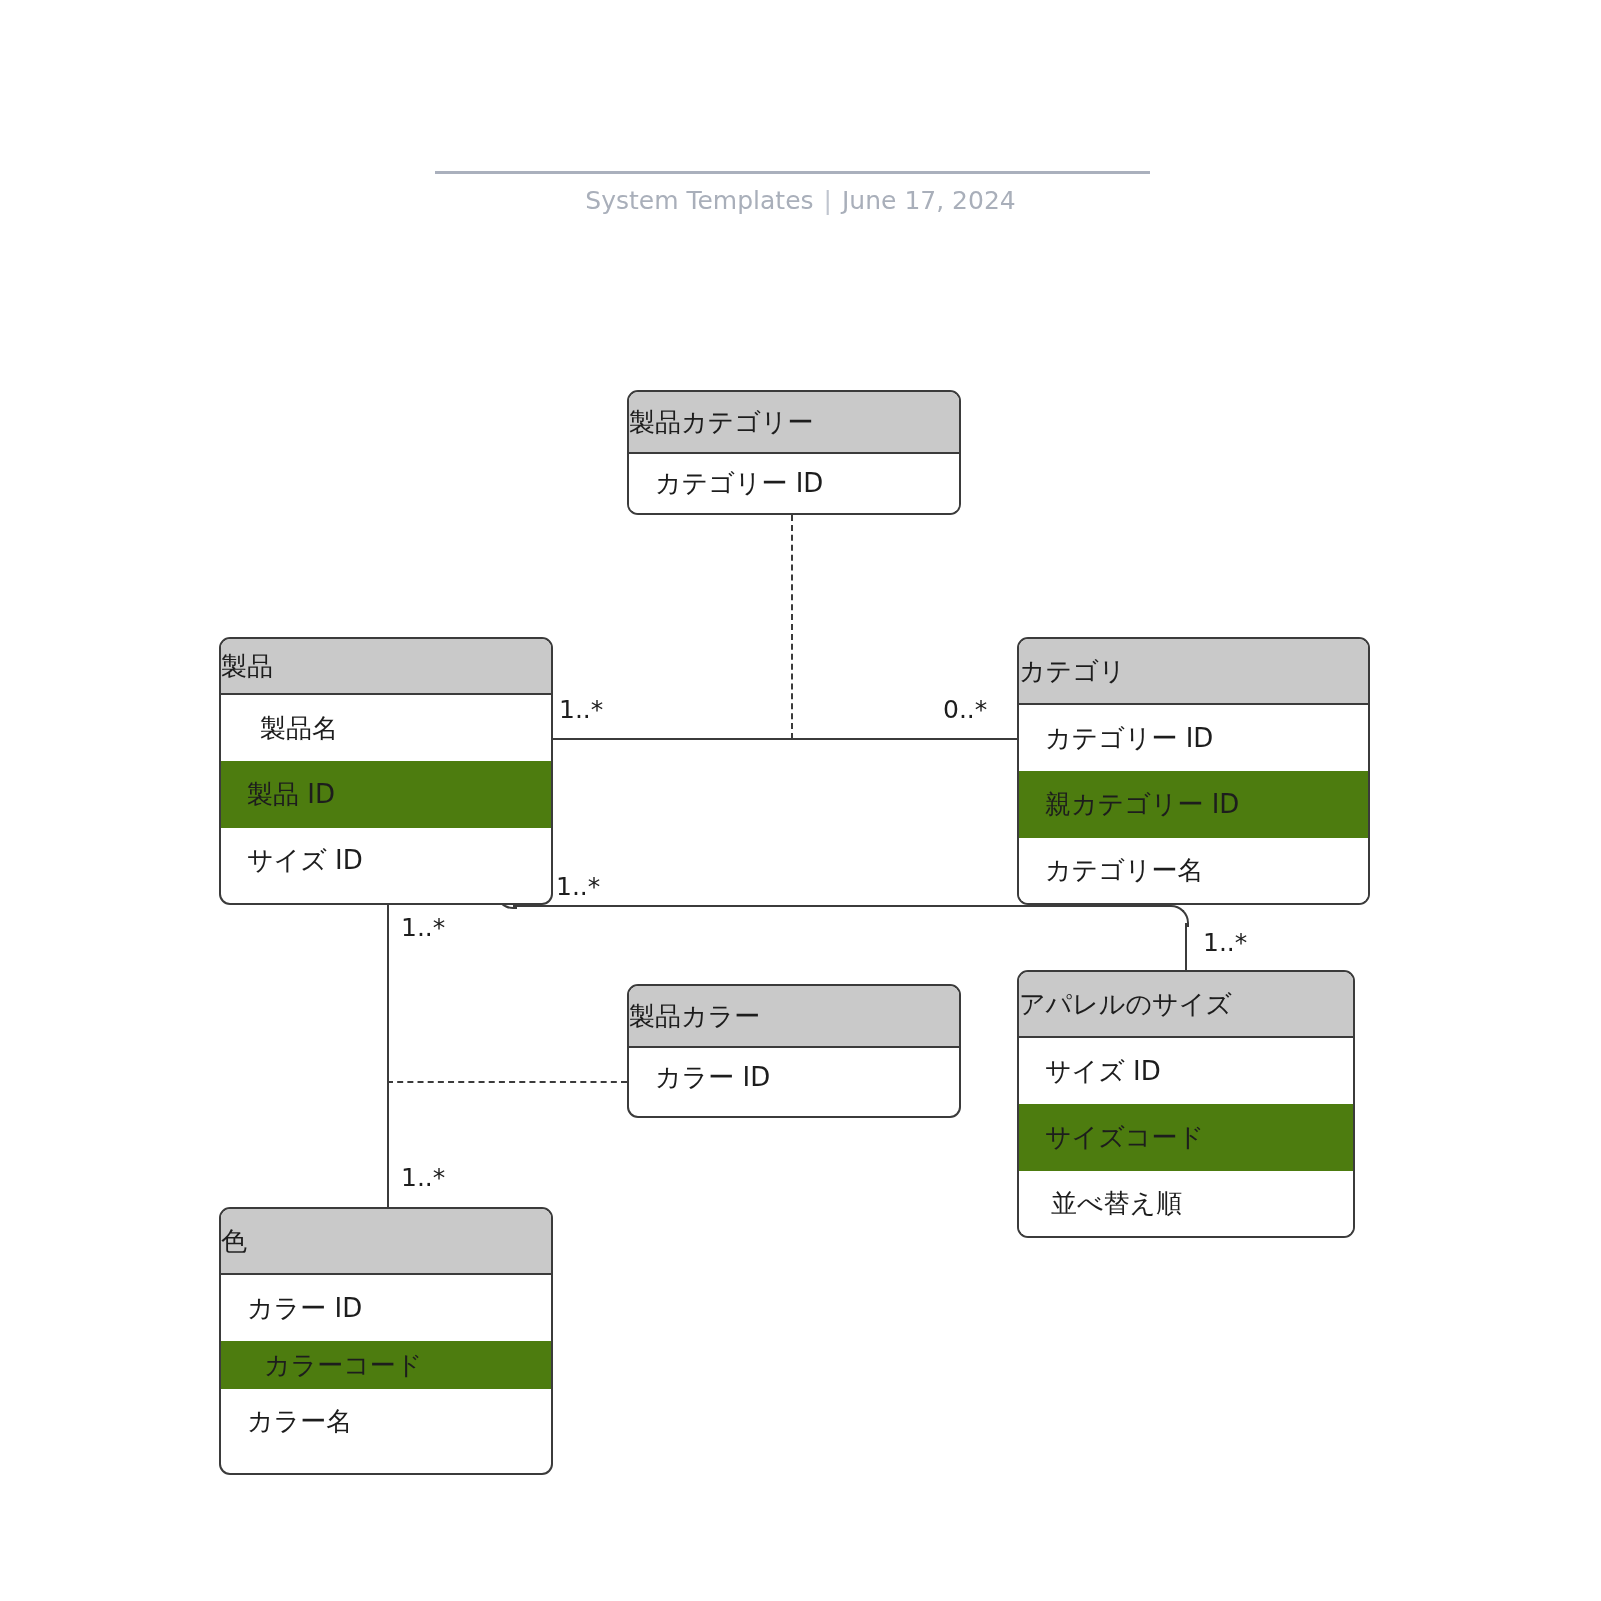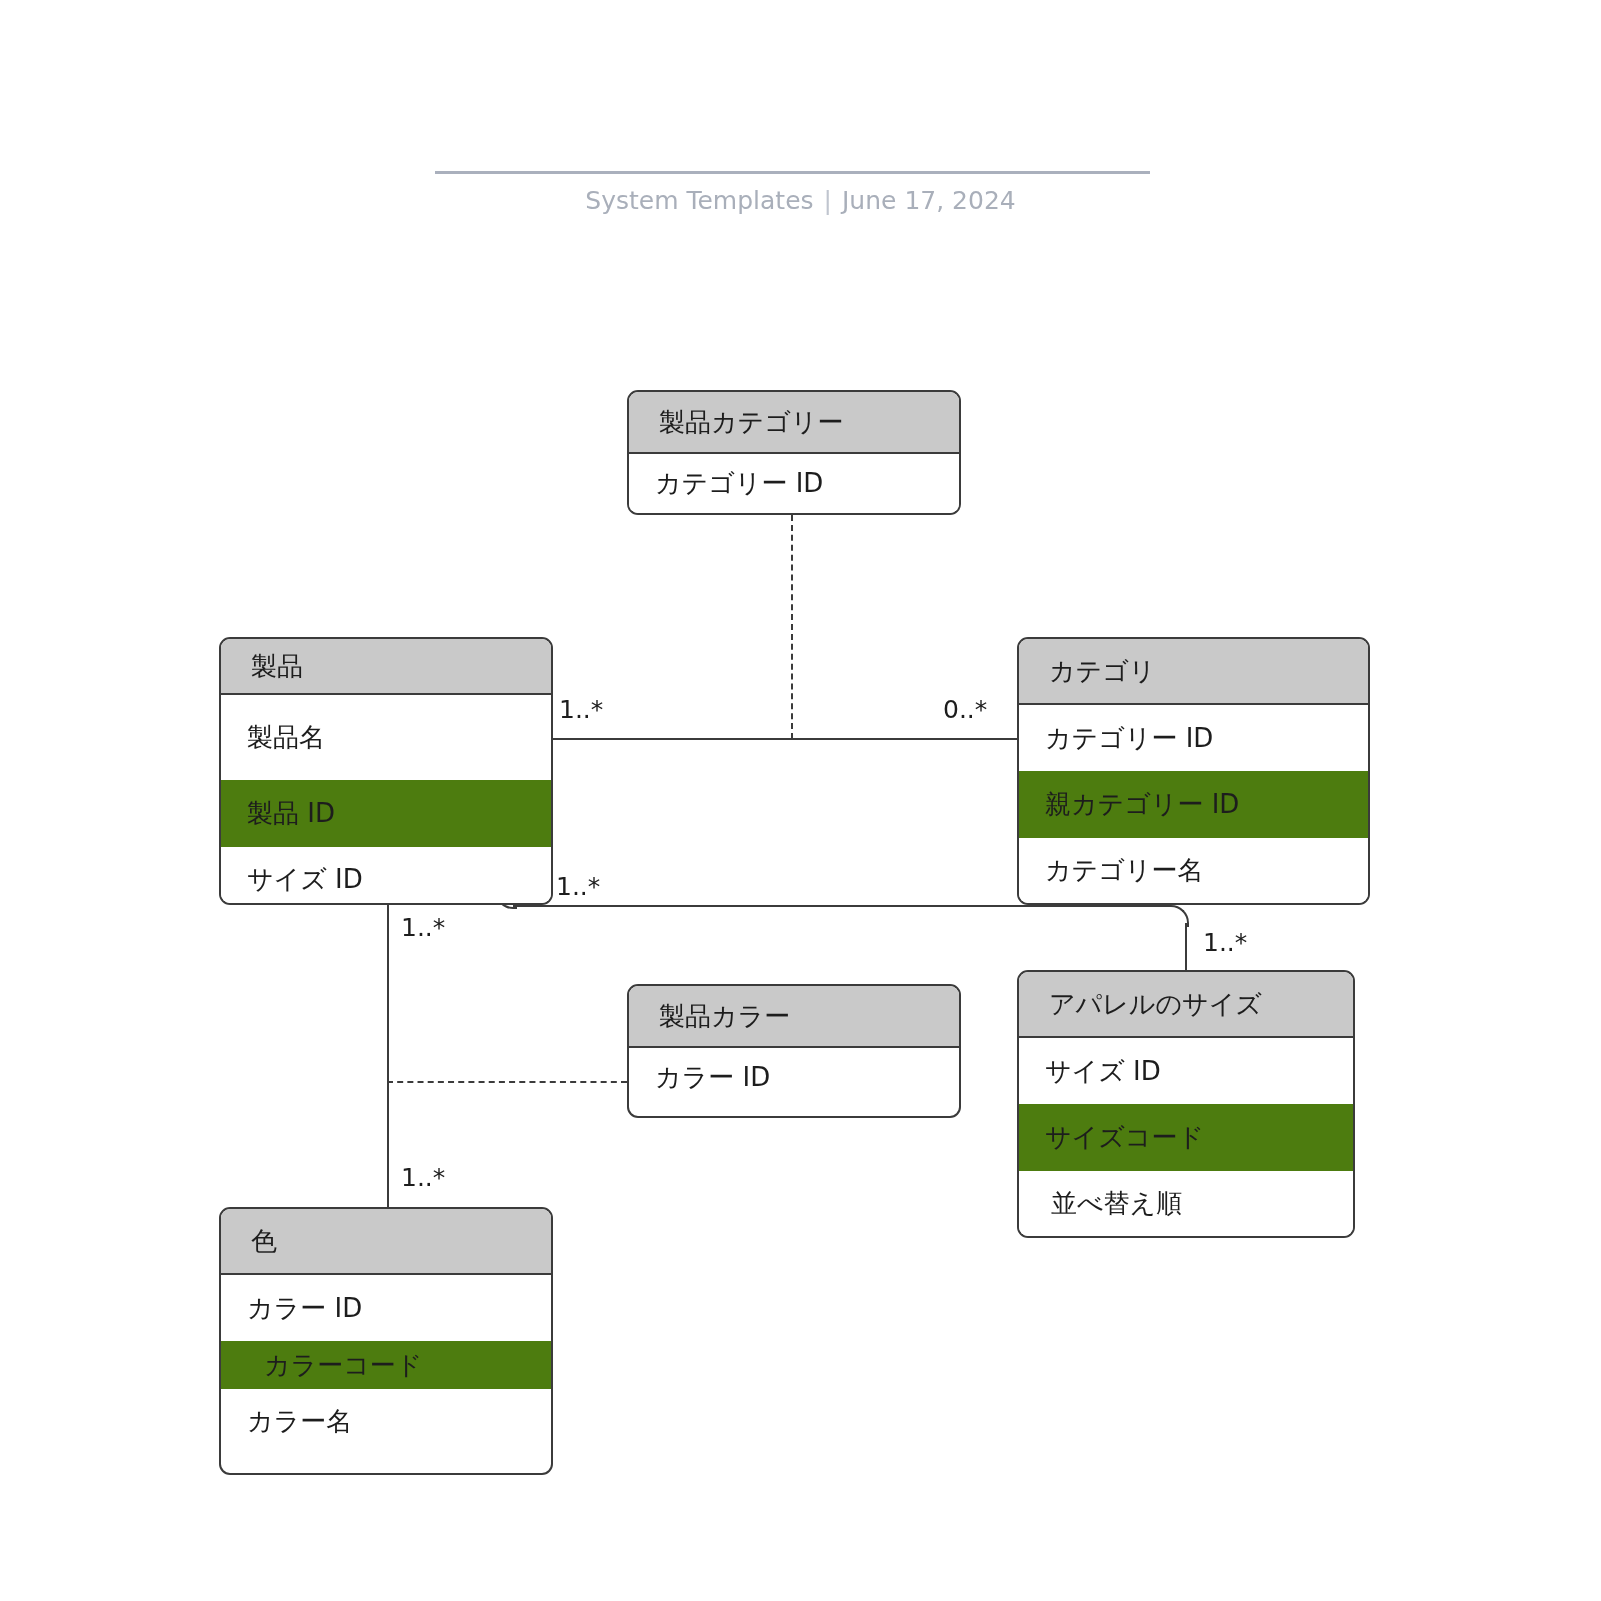--- a/index.html
+++ b/index.html
@@ -43,21 +43,20 @@
     background:#ffffff;
     overflow:hidden;
   }
   .entity .hdr{
     background:#c9c9c9;
     border-bottom:2px solid #3b3b3b;
     box-sizing:border-box;
     font-size:26px;
     color:#1d1d1d;
     display:flex;align-items:center;
-    padding-left:30px;
     white-space:nowrap;
   }
   .entity .row{
     box-sizing:border-box;
     font-size:26px;
     color:#1d1d1d;
     display:flex;align-items:center;
     padding-left:26px;
     white-space:nowrap;
     background:#ffffff;
@@ -119,21 +118,21 @@
 
   <div class="dash-h" style="left:387px;top:1081px;width:240px;"></div>
 
   <div class="entity" style="left:627px;top:390px;width:334px;height:125px;">
     <div class="hdr" style="height:62px;">製品カテゴリー</div>
     <div class="row" style="height:59px;">カテゴリー ID</div>
   </div>
 
   <div class="entity" style="left:219px;top:637px;width:334px;height:268px;">
     <div class="hdr" style="height:56px;">製品</div>
-    <div class="row" style="height:85px;">製品名</div>
+    <div class="row" style="height:66px;margin-left:13px;">製品名</div>
     <div class="row alt" style="height:67px;">製品 ID</div>
     <div class="row" style="height:65px;">サイズ ID</div>
   </div>
 
   <div class="entity" style="left:1017px;top:637px;width:353px;height:268px;">
     <div class="hdr" style="height:66px;">カテゴリ</div>
     <div class="row" style="height:66px;">カテゴリー ID</div>
     <div class="row alt" style="height:67px;">親カテゴリー ID</div>
     <div class="row" style="height:65px;">カテゴリー名</div>
   </div>

